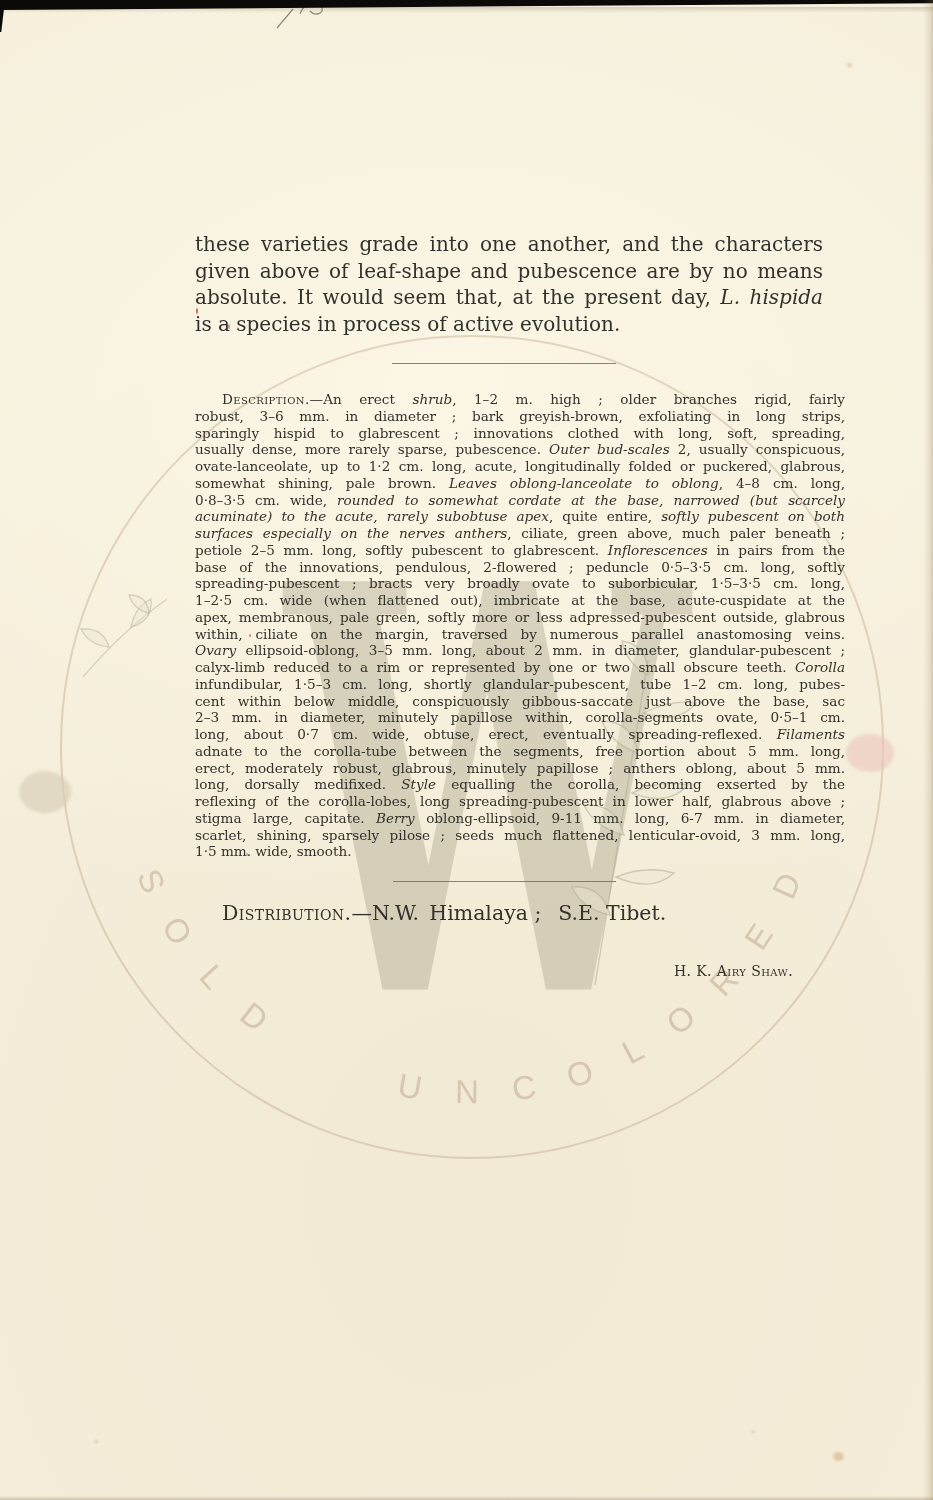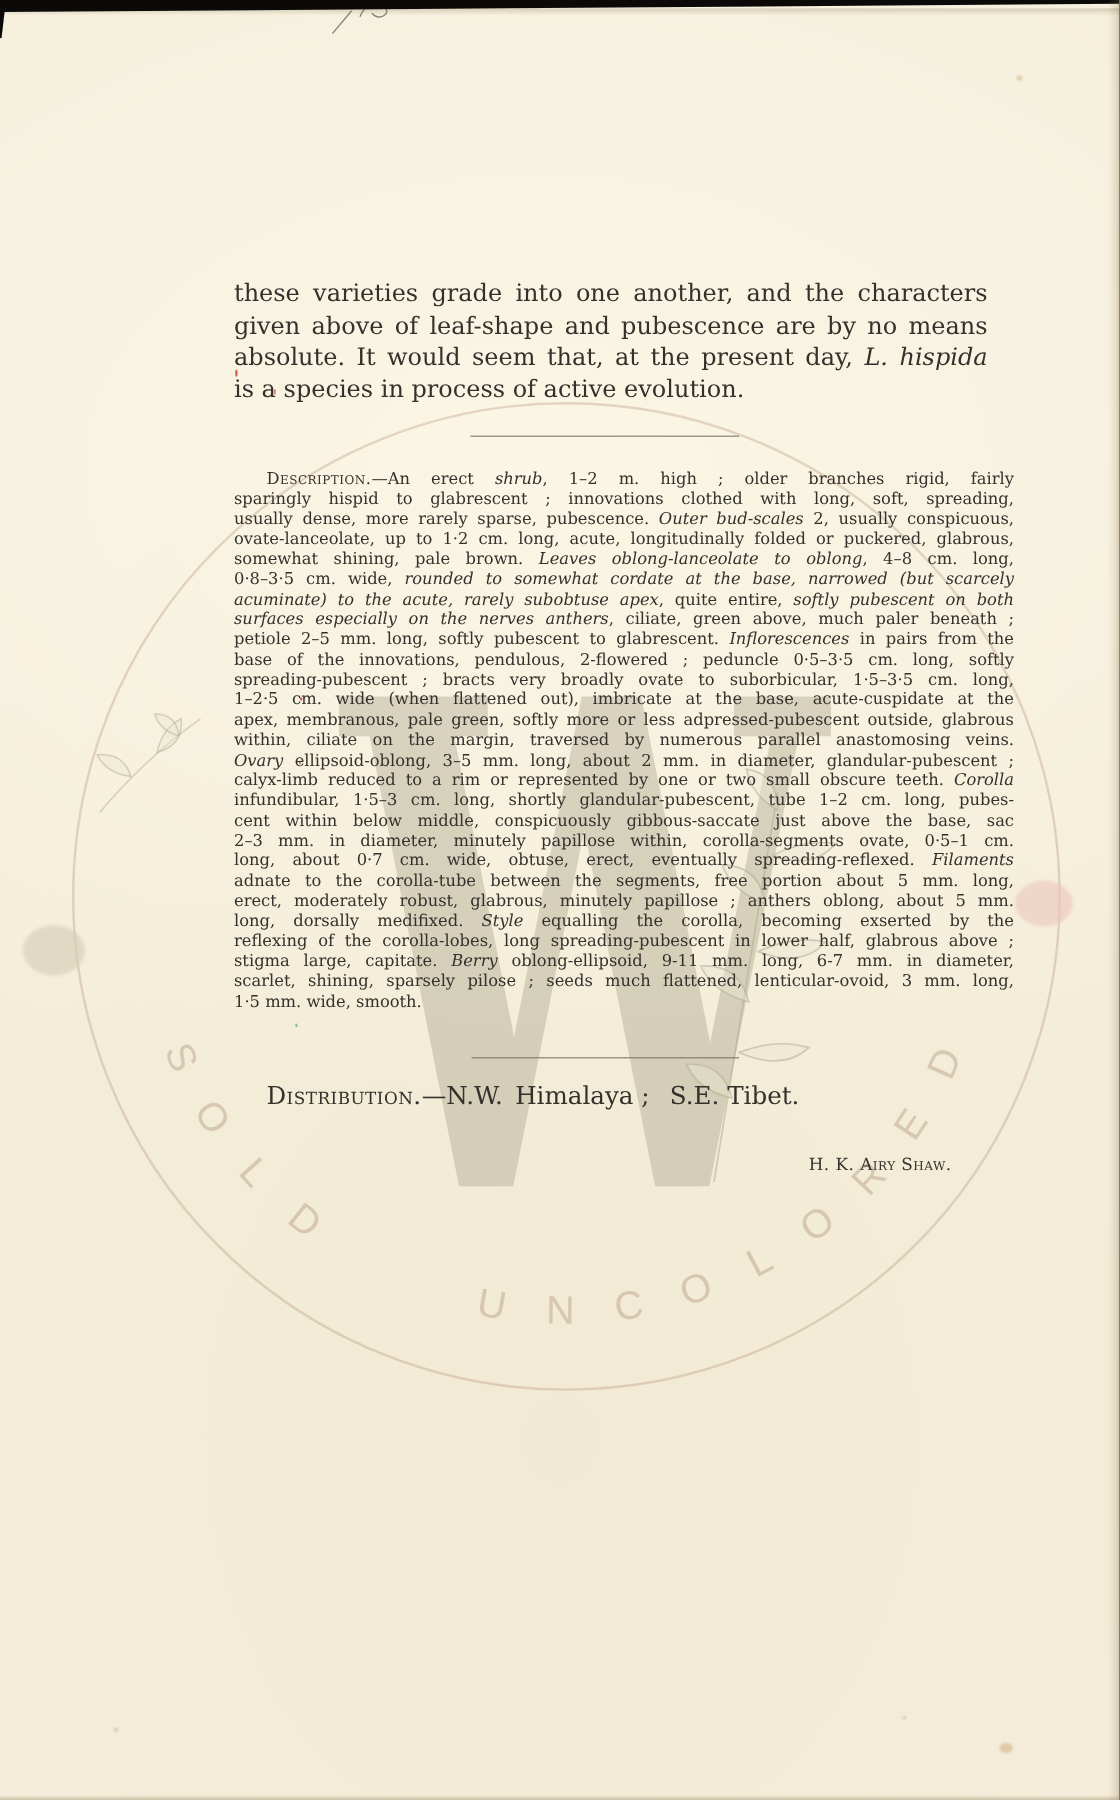--- a/index.html
+++ b/index.html
@@ -128,20 +128,21 @@
         <div class="tline"><span>these varieties grade into one another, and the characters</span></div>
         <div class="tline"><span>given above of leaf-shape and pubescence are by no means</span></div>
         <div class="tline"><span>absolute.  It would seem that, at the present day, </span><em>L. hispida</em></div>
         <div class="tline tlast"><span>is a species in process of active evolution.</span></div>
       </div>
 
     <div class="divider d1"></div>
 
     <div class="desc">
         <div class="tline"><span class="sc">Description.</span><span>—An erect </span><em>shrub</em><span>, 1–2 m. high ; older branches rigid, fairly</span></div>
+        <div class="tline"><span>robust, 3–6 mm. in diameter ; bark greyish-brown, exfoliating in long strips,</span></div>
         <div class="tline"><span>sparingly hispid to glabrescent ; innovations clothed with long, soft, spreading,</span></div>
         <div class="tline"><span>usually dense, more rarely sparse, pubescence. </span><em>Outer bud-scales</em><span> 2, usually conspicuous,</span></div>
         <div class="tline"><span>ovate-lanceolate, up to 1·2 cm. long, acute, longitudinally folded or puckered, glabrous,</span></div>
         <div class="tline"><span>somewhat shining, pale brown. </span><em>Leaves oblong-lanceolate to oblong</em><span>, 4–8 cm. long,</span></div>
         <div class="tline"><span>0·8–3·5 cm. wide, </span><em>rounded to somewhat cordate at the base, narrowed (but scarcely</em></div>
         <div class="tline"><em>acuminate) to the acute, rarely subobtuse apex</em><span>, quite entire, </span><em>softly pubescent on both</em></div>
         <div class="tline"><em>surfaces especially on the nerves anthers</em><span>, ciliate, green above, much paler beneath ;</span></div>
         <div class="tline"><span>petiole 2–5 mm. long, softly pubescent to glabrescent. </span><em>Inflorescences</em><span> in pairs from the</span></div>
         <div class="tline"><span>base of the innovations, pendulous, 2-flowered ; peduncle 0·5–3·5 cm. long, softly</span></div>
         <div class="tline"><span>spreading-pubescent ; bracts very broadly ovate to suborbicular, 1·5–3·5 cm. long,</span></div>

